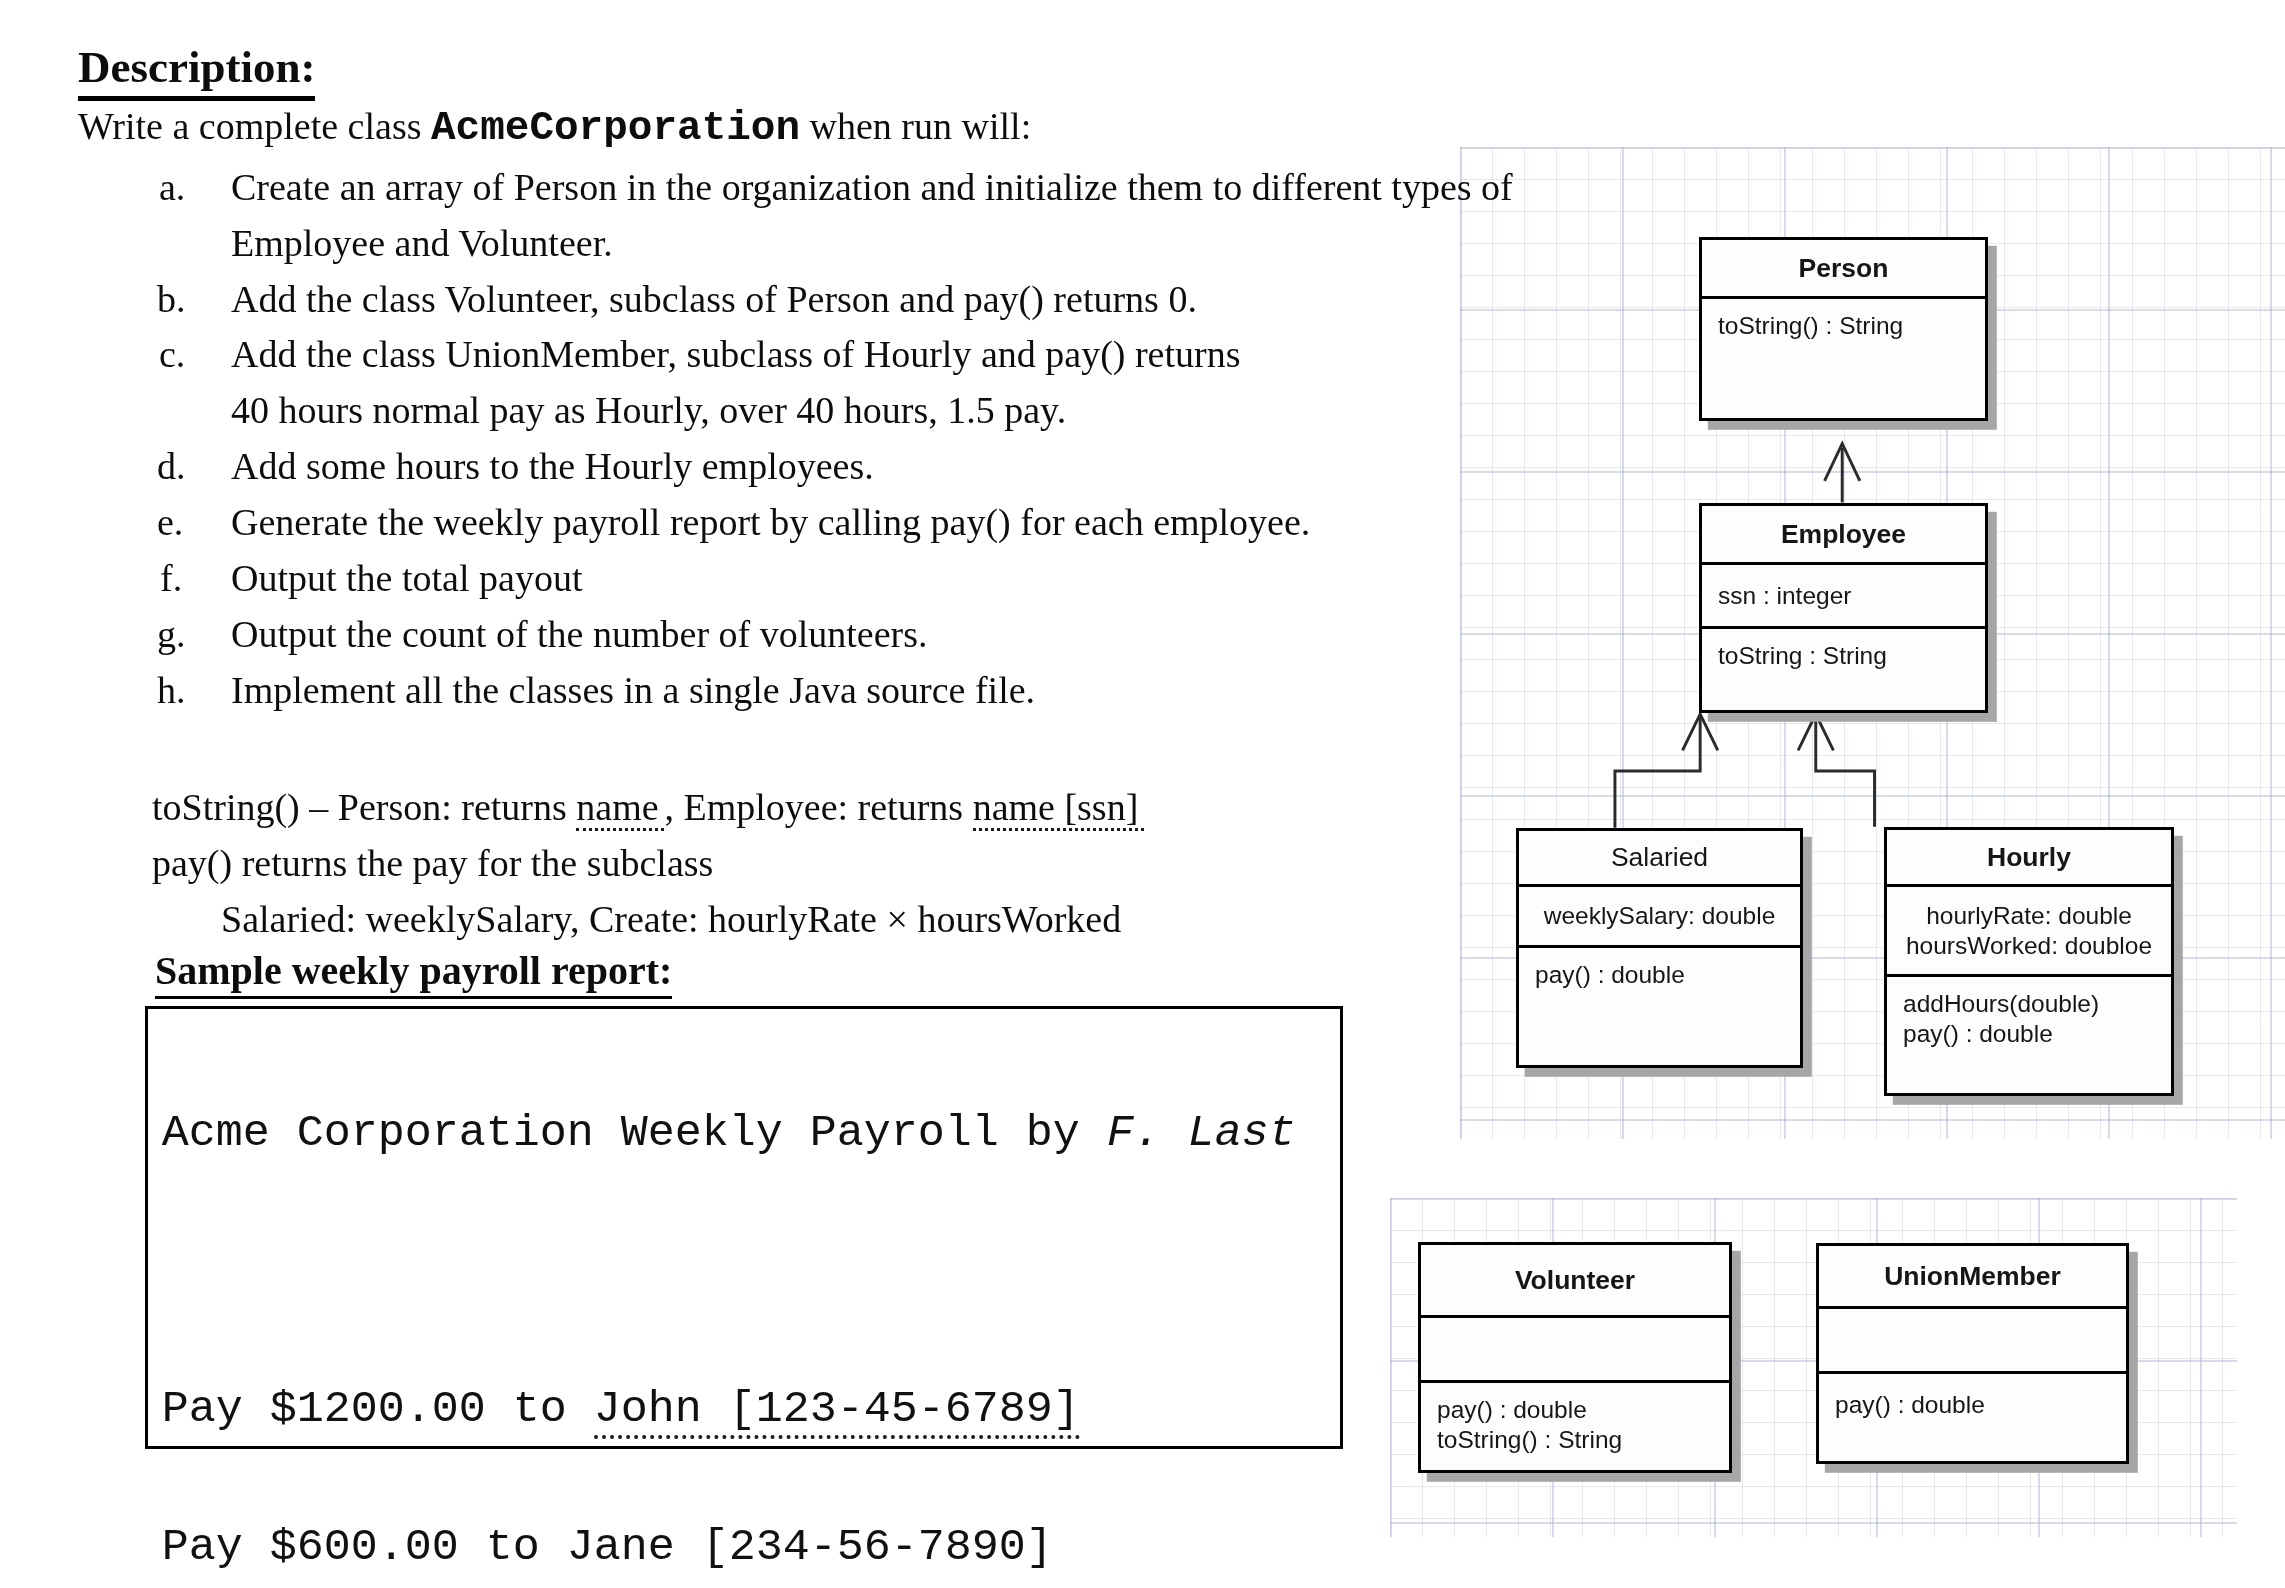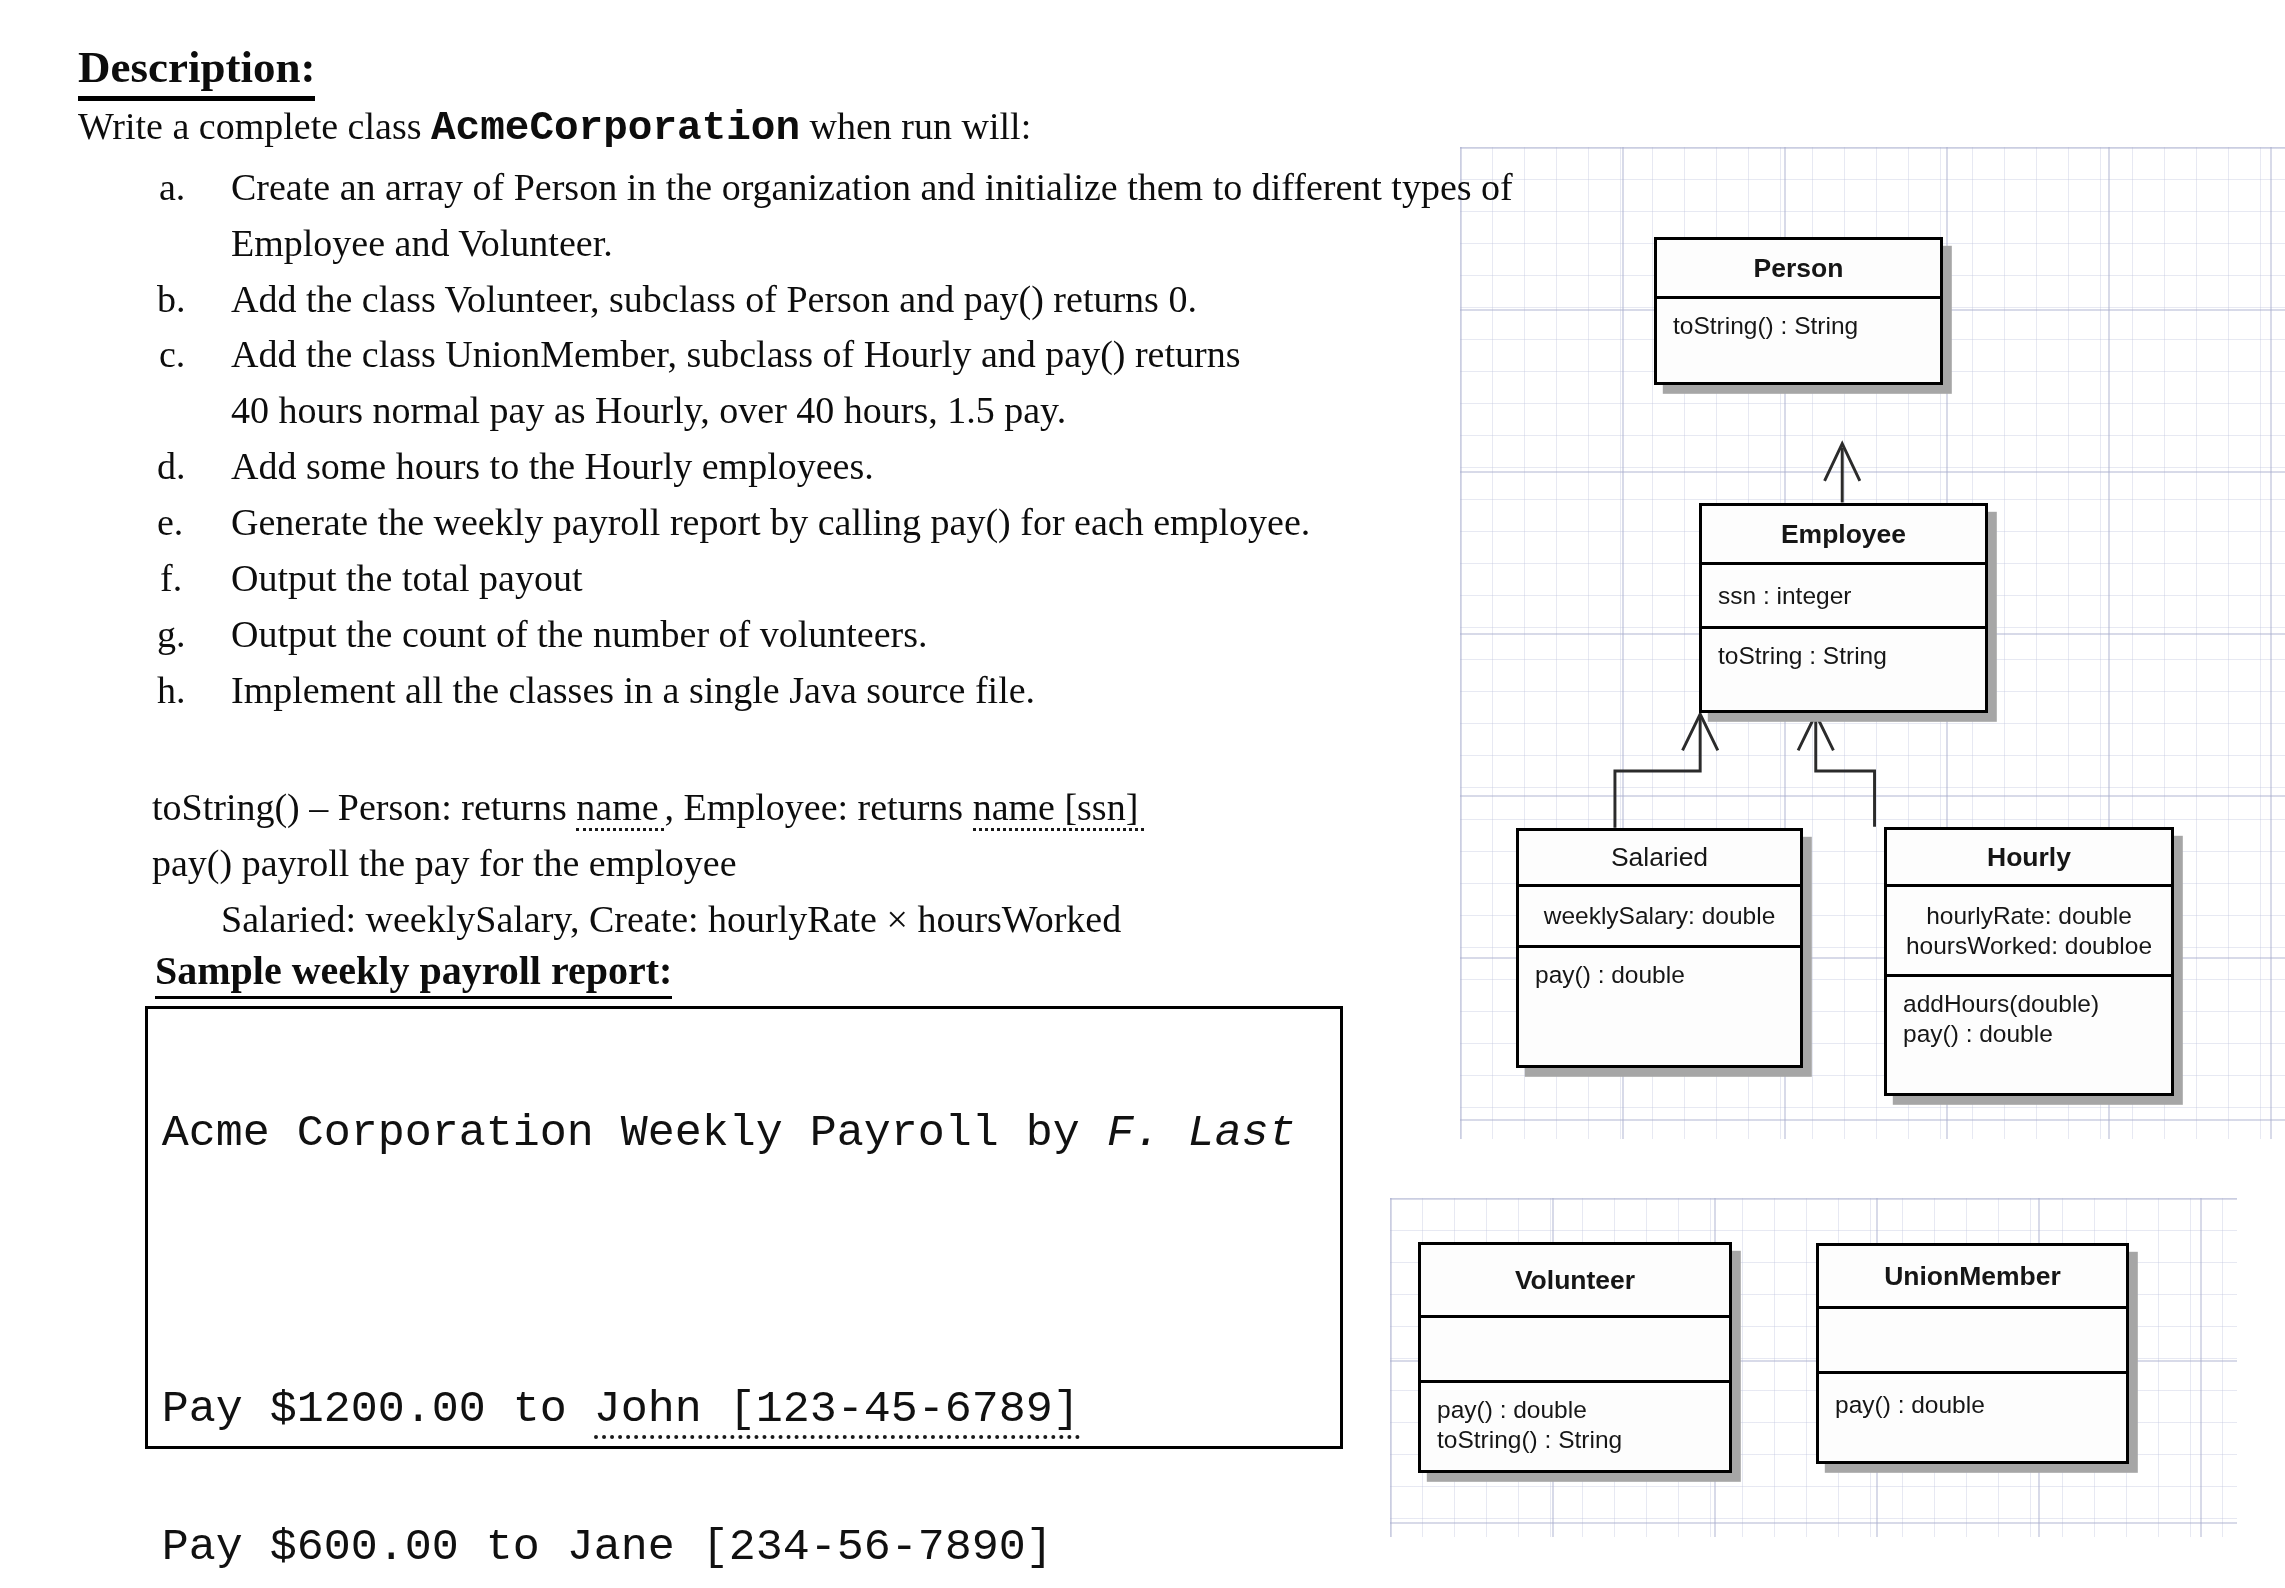--- a/index.html
+++ b/index.html
@@ -104,21 +104,21 @@
 
   <div class="abs body-line" style="left:157px; top:606px;">g.</div>
   <div class="abs body-line" style="left:231px; top:606px;">Output the count of the number of volunteers.</div>
 
   <div class="abs body-line" style="left:157px; top:662px;">h.</div>
   <div class="abs body-line" style="left:231px; top:662px;">Implement all the classes in a single Java source file.</div>
 
   <div class="abs body-line" style="left:152px; top:779px;">
     <span>toString() – Person: returns </span><span class="dotted">name</span><span>,  Employee: returns </span><span class="dotted">name [ssn]</span>
   </div>
-  <div class="abs body-line" style="left:152px; top:835px;">pay() payroll the pay for the employee</div>
+  <div class="abs body-line" style="left:152px; top:835px;">pay() returns the pay for the subclass</div>
   <div class="abs body-line" style="left:221px; top:891px;">Salaried: weeklySalary, Create: hourlyRate × hoursWorked</div>
   <div class="abs h2" style="left:155px; top:947px;">Sample weekly payroll report:</div>
 
   <div id="report-box">
     <div class="rrow"><span>Acme Corporation Weekly Payroll by </span><span class="ital">F. Last</span></div>
     <div class="rrow">&nbsp;</div>
     <div class="rrow"><span>Pay $1200.00 to </span><span class="dotted-mono">John [123-45-6789]</span></div>
     <div class="rrow">Pay $600.00 to Jane [234-56-7890]</div>
     
     
@@ -134,21 +134,21 @@
       <path d="M1862 491 L1880 453 L1898 491"></path>
 
       <path d="M1648 845 L1648 787 L1735 787 L1735 732"></path>
       <path d="M1717 766 L1735 729 L1753 766"></path>
 
       <path d="M1913 844 L1913 787 L1853 787 L1853 732"></path>
       <path d="M1835 766 L1853 729 L1871 766"></path>
     </g>
   </svg>
 
-  <div class="uml-box" style="left:1654px; top:237px; width:289px; height:148px;">
+  <div class="uml-box" style="left:1699px; top:237px; width:289px; height:184px;">
     <div class="uml-title" style="height:59px;">Person</div>
     <div class="uml-methods pad-top">
       <div class="member left">toString() : String</div>
     </div>
   </div>
 
   <div class="uml-box" style="left:1699px; top:503px; width:289px; height:210px;">
     <div class="uml-title" style="height:59px;">Employee</div>
     <div class="uml-attrs" style="height:64px;">
       <div class="member left">ssn : integer</div>

